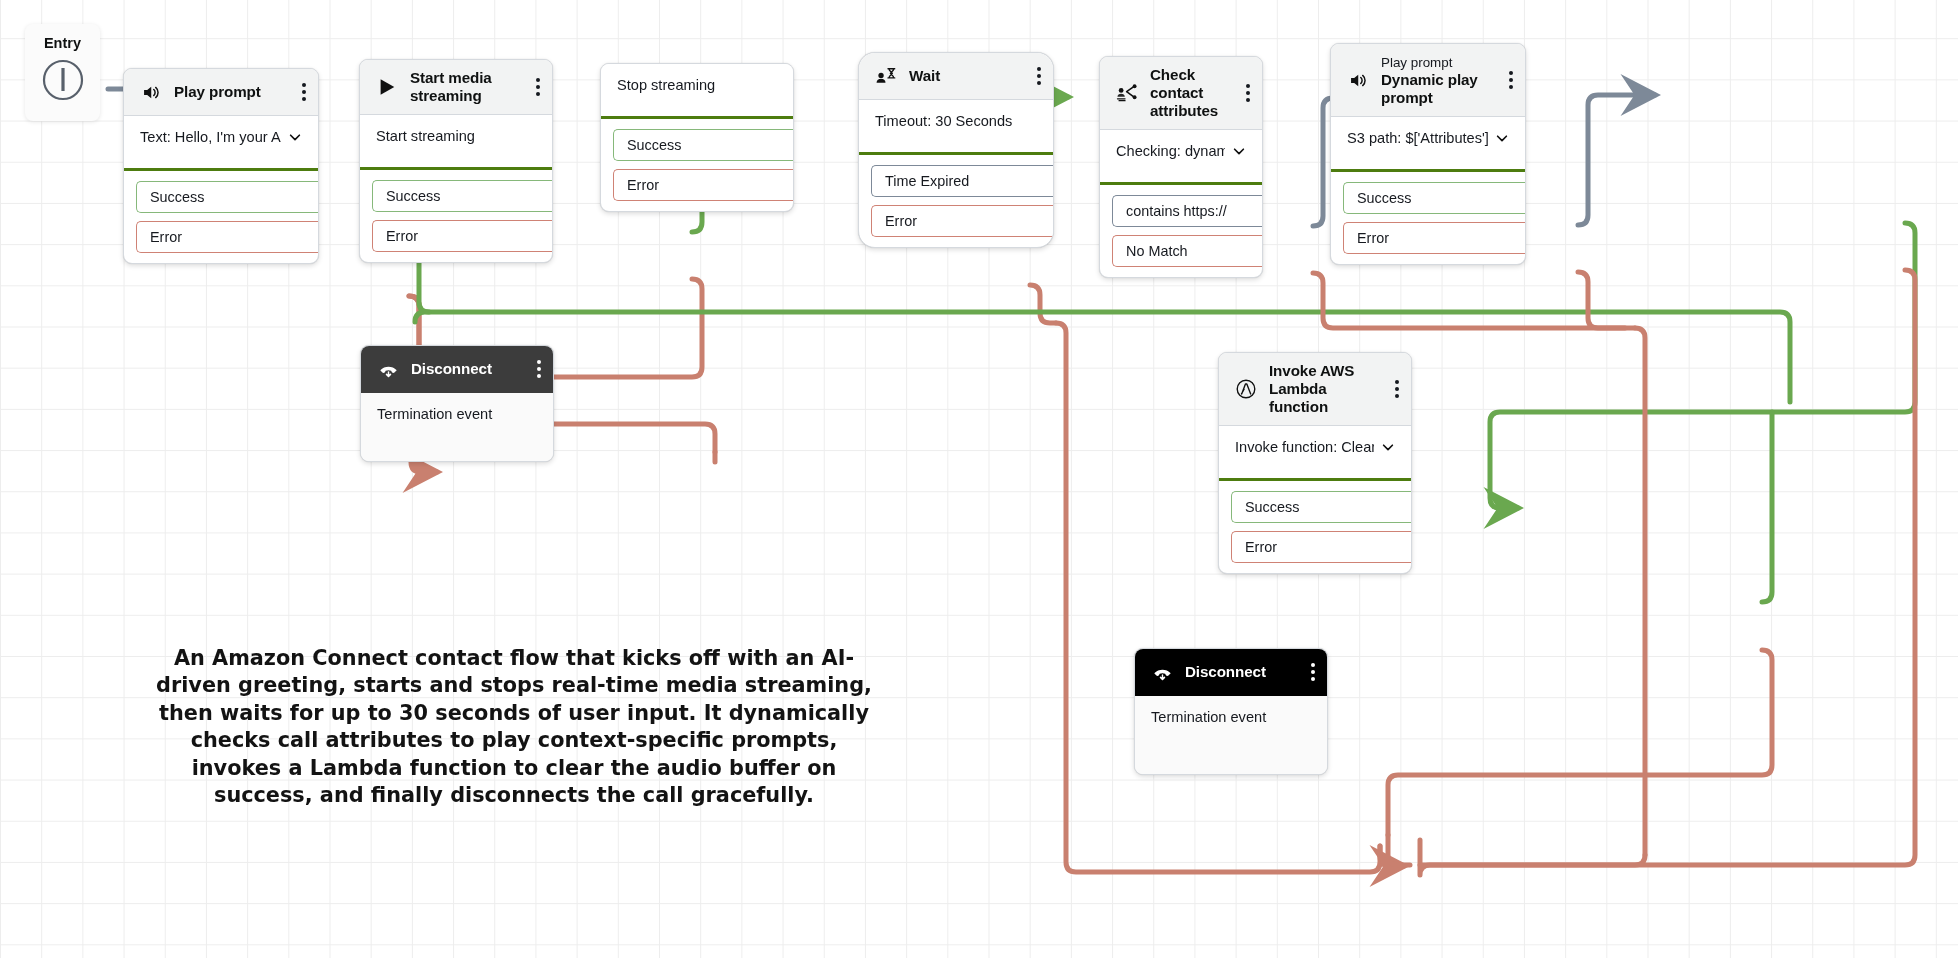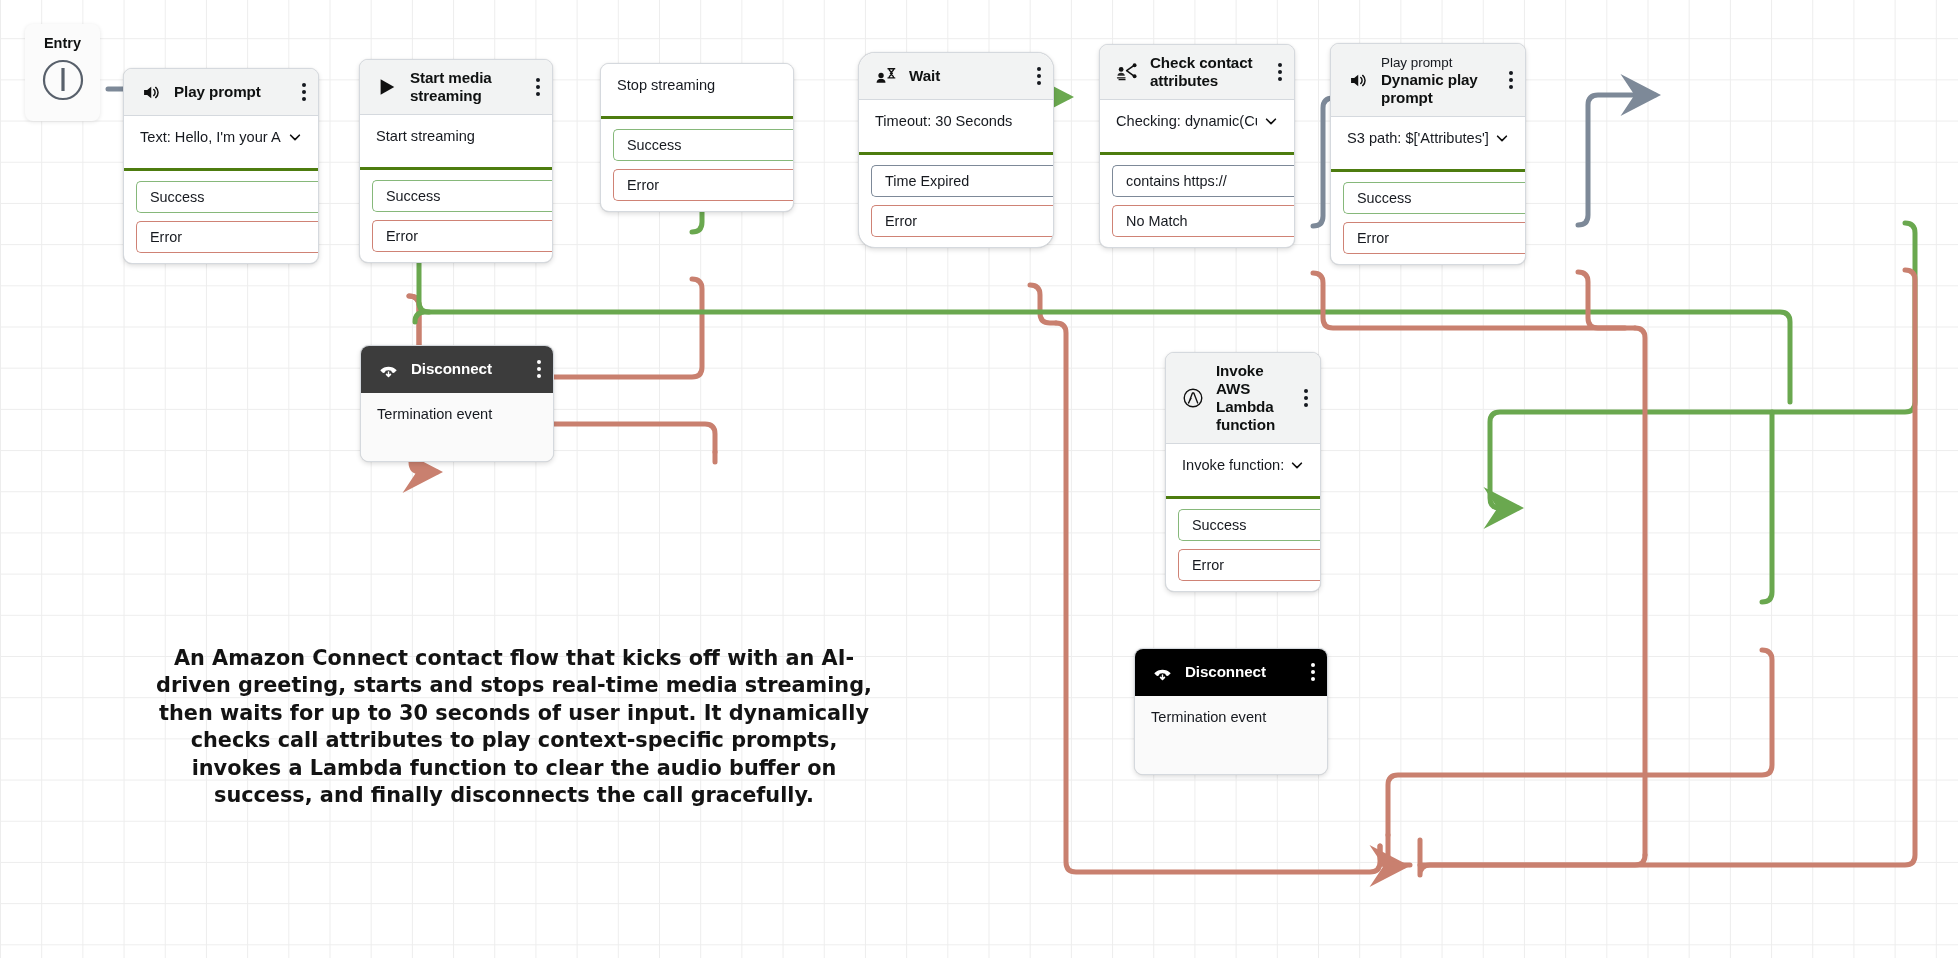--- a/index.html
+++ b/index.html
@@ -291,21 +291,21 @@
     </div>
     <div class="body">
       <span class="txt">Timeout: 30 Seconds</span>
     </div>
     <div class="ports">
       <div class="port neutral">Time Expired</div>
       <div class="port error">Error</div>
     </div>
   </div>
 
-  <div class="node" style="left:1099px; top:44px; width:196px;">
+  <div class="node" style="left:1099px; top:56px; width:164px;">
     <div class="hdr">
       <span class="ic">
         <svg width="22" height="22" viewBox="0 0 24 24">
           <circle cx="5.6" cy="9.2" r="2.6" fill="#111"></circle>
           <path d="M1.6 16.2c0-2.2 1.8-3.5 4-3.5s4 1.3 4 3.5z" fill="#111" opacity=".9"></path>
           <path d="M1.6 18.4h8.3M3.3 20.4h6.6" stroke="#111" stroke-width="1.3" stroke-linecap="round"></path>
           <circle cx="20.3" cy="4.6" r="2.1" fill="#111"></circle>
           <circle cx="20.3" cy="16.6" r="2.1" fill="#111"></circle>
           <path d="M11.6 10.6L19 5.2M11.6 10.6L19 16" stroke="#111" stroke-width="1.7" stroke-linecap="round"></path>
         </svg>
@@ -381,21 +381,21 @@
           <i></i>
           <i></i>
           <i></i>
         </span>
     </div>
     <div class="body" style="min-height:68px; align-items:flex-start;">
       <span class="txt">Termination event</span>
     </div>
   </div>
 
-  <div class="node" style="left:1165px; top:352px; width:156px;">
+  <div class="node" style="left:1218px; top:352px; width:194px;">
     <div class="hdr">
       <span class="ic">
         <svg width="22" height="22" viewBox="0 0 24 24">
           <circle cx="12" cy="12" r="9.6" fill="none" stroke="#111" stroke-width="1.5"></circle>
           <path d="M7.3 17.4 L11.4 6.6 L12.9 6.6 L17.1 17.4 M9.9 12.3 L7.1 17.4" stroke="#111" stroke-width="1.5" fill="none" stroke-linecap="round" stroke-linejoin="round"></path>
         </svg>
       </span>
       <span class="ttlwrap">
         <span class="ttl">Invoke AWS Lambda function</span>
       </span>

